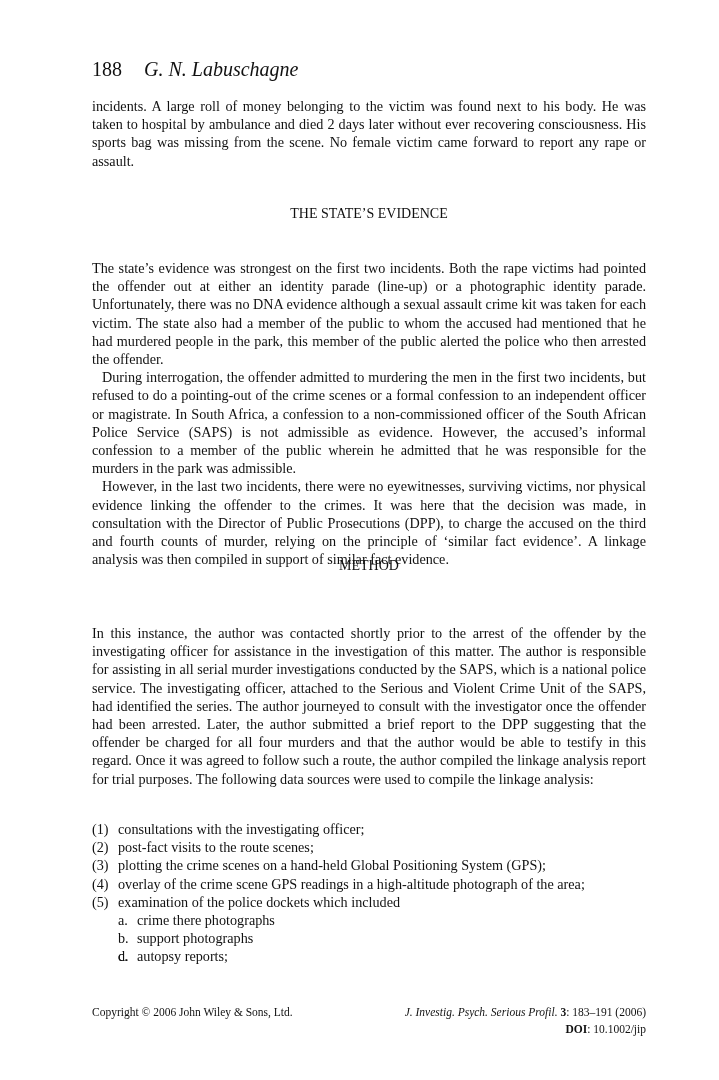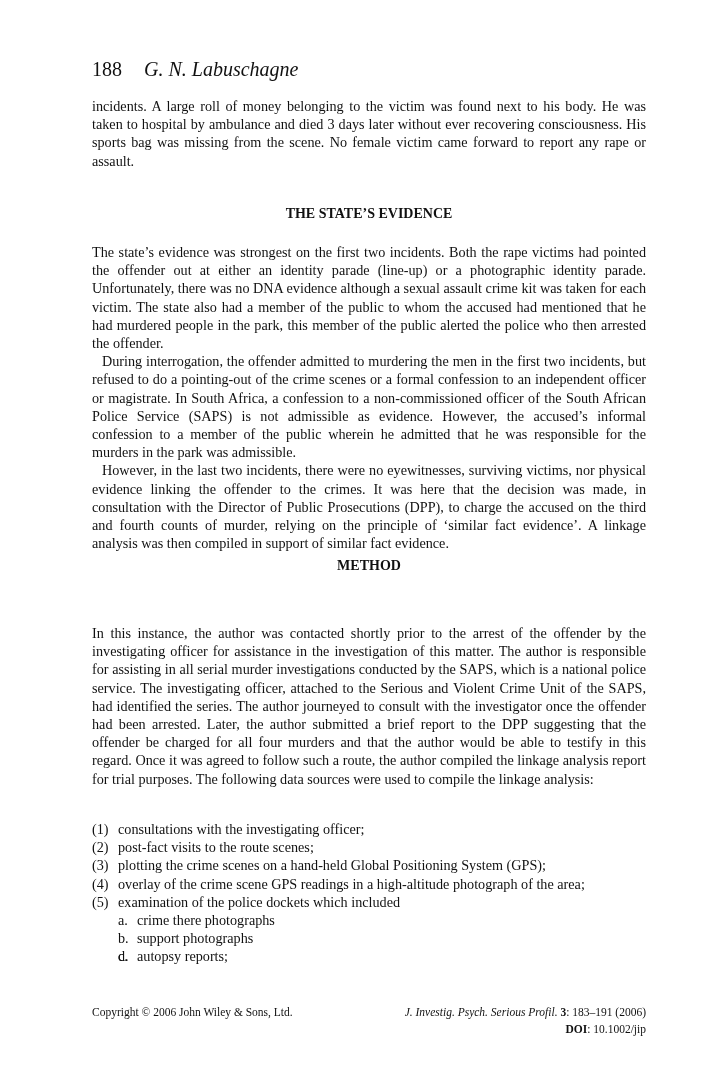--- a/index.html
+++ b/index.html
@@ -3,21 +3,21 @@
   <meta charset="utf-8">
   <style>
     html, body { margin: 0; padding: 0; background: #ffffff; }
     body { width: 719px; height: 1080px; position: relative; overflow: hidden; color: #111; font-family: "Liberation Serif", "DejaVu Serif", serif; }
     .page { position: absolute; left: 92px; top: 0; width: 554px; }
     .running-head { position: absolute; top: 60px; left: 0; font-size: 20px; line-height: 18px; }
     .running-head .pno { display: inline-block; width: 52px; }
     .running-head .author { font-style: italic; }
     .para { font-size: 14.2px; line-height: 18.2px; text-align: justify; margin: 0; text-align-last: left; }
     .indent { text-indent: 10px; }
-    .section-title { font-size: 14px; font-weight: bold; text-align: center; line-height: 18px; margin: 0; }
+    .section-title { font-size: 14px; font-weight: normal; text-align: center; line-height: 18px; margin: 0; }
     .block { position: absolute; left: 0; width: 554px; }
     ol.list { list-style: none; margin: 0; padding: 0; font-size: 14.2px; line-height: 18.2px; }
     ol.list li { position: relative; padding-left: 26px; }
     ol.list li .num { position: absolute; left: 0; top: 0; }
     ol.sub { list-style: none; margin: 0; padding: 0; }
     ol.sub li { padding-left: 19px; }
     ol.sub li .num { left: 0; }
     .footer { position: absolute; top: 1004px; left: 0; width: 554px; font-size: 11.5px; line-height: 17px; }
     .footer .copy { position: absolute; left: 0; top: 0; text-align: right; }
     .footer .journal { position: absolute; right: 0; top: 0; }
@@ -29,28 +29,28 @@
 </head>
 <body>
 
 <div class="page">
 
   <div class="running-head">
     <span class="pno">188</span><span class="author">G. N. Labuschagne</span>
   </div>
 
   <div class="block" style="top:97px;">
-    <p class="para">incidents. A large roll of money belonging to the victim was found next to his body. He was taken to hospital by ambulance and died 3 days later without ever recovering consciousness. His sports bag was missing from the scene. No female victim came forward to report any rape or assault.</p>
+    <p class="para">incidents. A large roll of money belonging to the victim was found next to his body. He was taken to hospital by ambulance and died 2 days later without ever recovering consciousness. His sports bag was missing from the scene. No female victim came forward to report any rape or assault.</p>
   </div>
 
   <div class="block" style="top:205px;">
     <h2 class="section-title">THE STATE’S EVIDENCE</h2>
   </div>
 
-  <div class="block" style="top:243px;font-family:Liberation Serif, serif;">
+  <div class="block" style="top:259px;font-family:Liberation Serif, serif;">
     <p class="para">The state’s evidence was strongest on the first two incidents. Both the rape victims had pointed the offender out at either an identity parade (line-up) or a photographic identity parade. Unfortunately, there was no DNA evidence although a sexual assault crime kit was taken for each victim. The state also had a member of the public to whom the accused had mentioned that he had murdered people in the park, this member of the public alerted the police who then arrested the offender.</p>
     <p class="para indent">During interrogation, the offender admitted to murdering the men in the first two incidents, but refused to do a pointing-out of the crime scenes or a formal confession to an independent officer or magistrate. In South Africa, a confession to a non-commissioned officer of the South African Police Service (SAPS) is not admissible as evidence. However, the accused’s informal confession to a member of the public wherein he admitted that he was responsible for the murders in the park was admissible.</p>
     <p class="para indent">However, in the last two incidents, there were no eyewitnesses, surviving victims, nor physical evidence linking the offender to the crimes. It was here that the decision was made, in consultation with the Director of Public Prosecutions (DPP), to charge the accused on the third and fourth counts of murder, relying on the principle of ‘similar fact evidence’. A linkage analysis was then compiled in support of similar fact evidence.</p>
   </div>
 
   <div class="block" style="top:557px;">
     <h2 class="section-title">METHOD</h2>
   </div>
 
   <div class="block" style="top:624px;">

